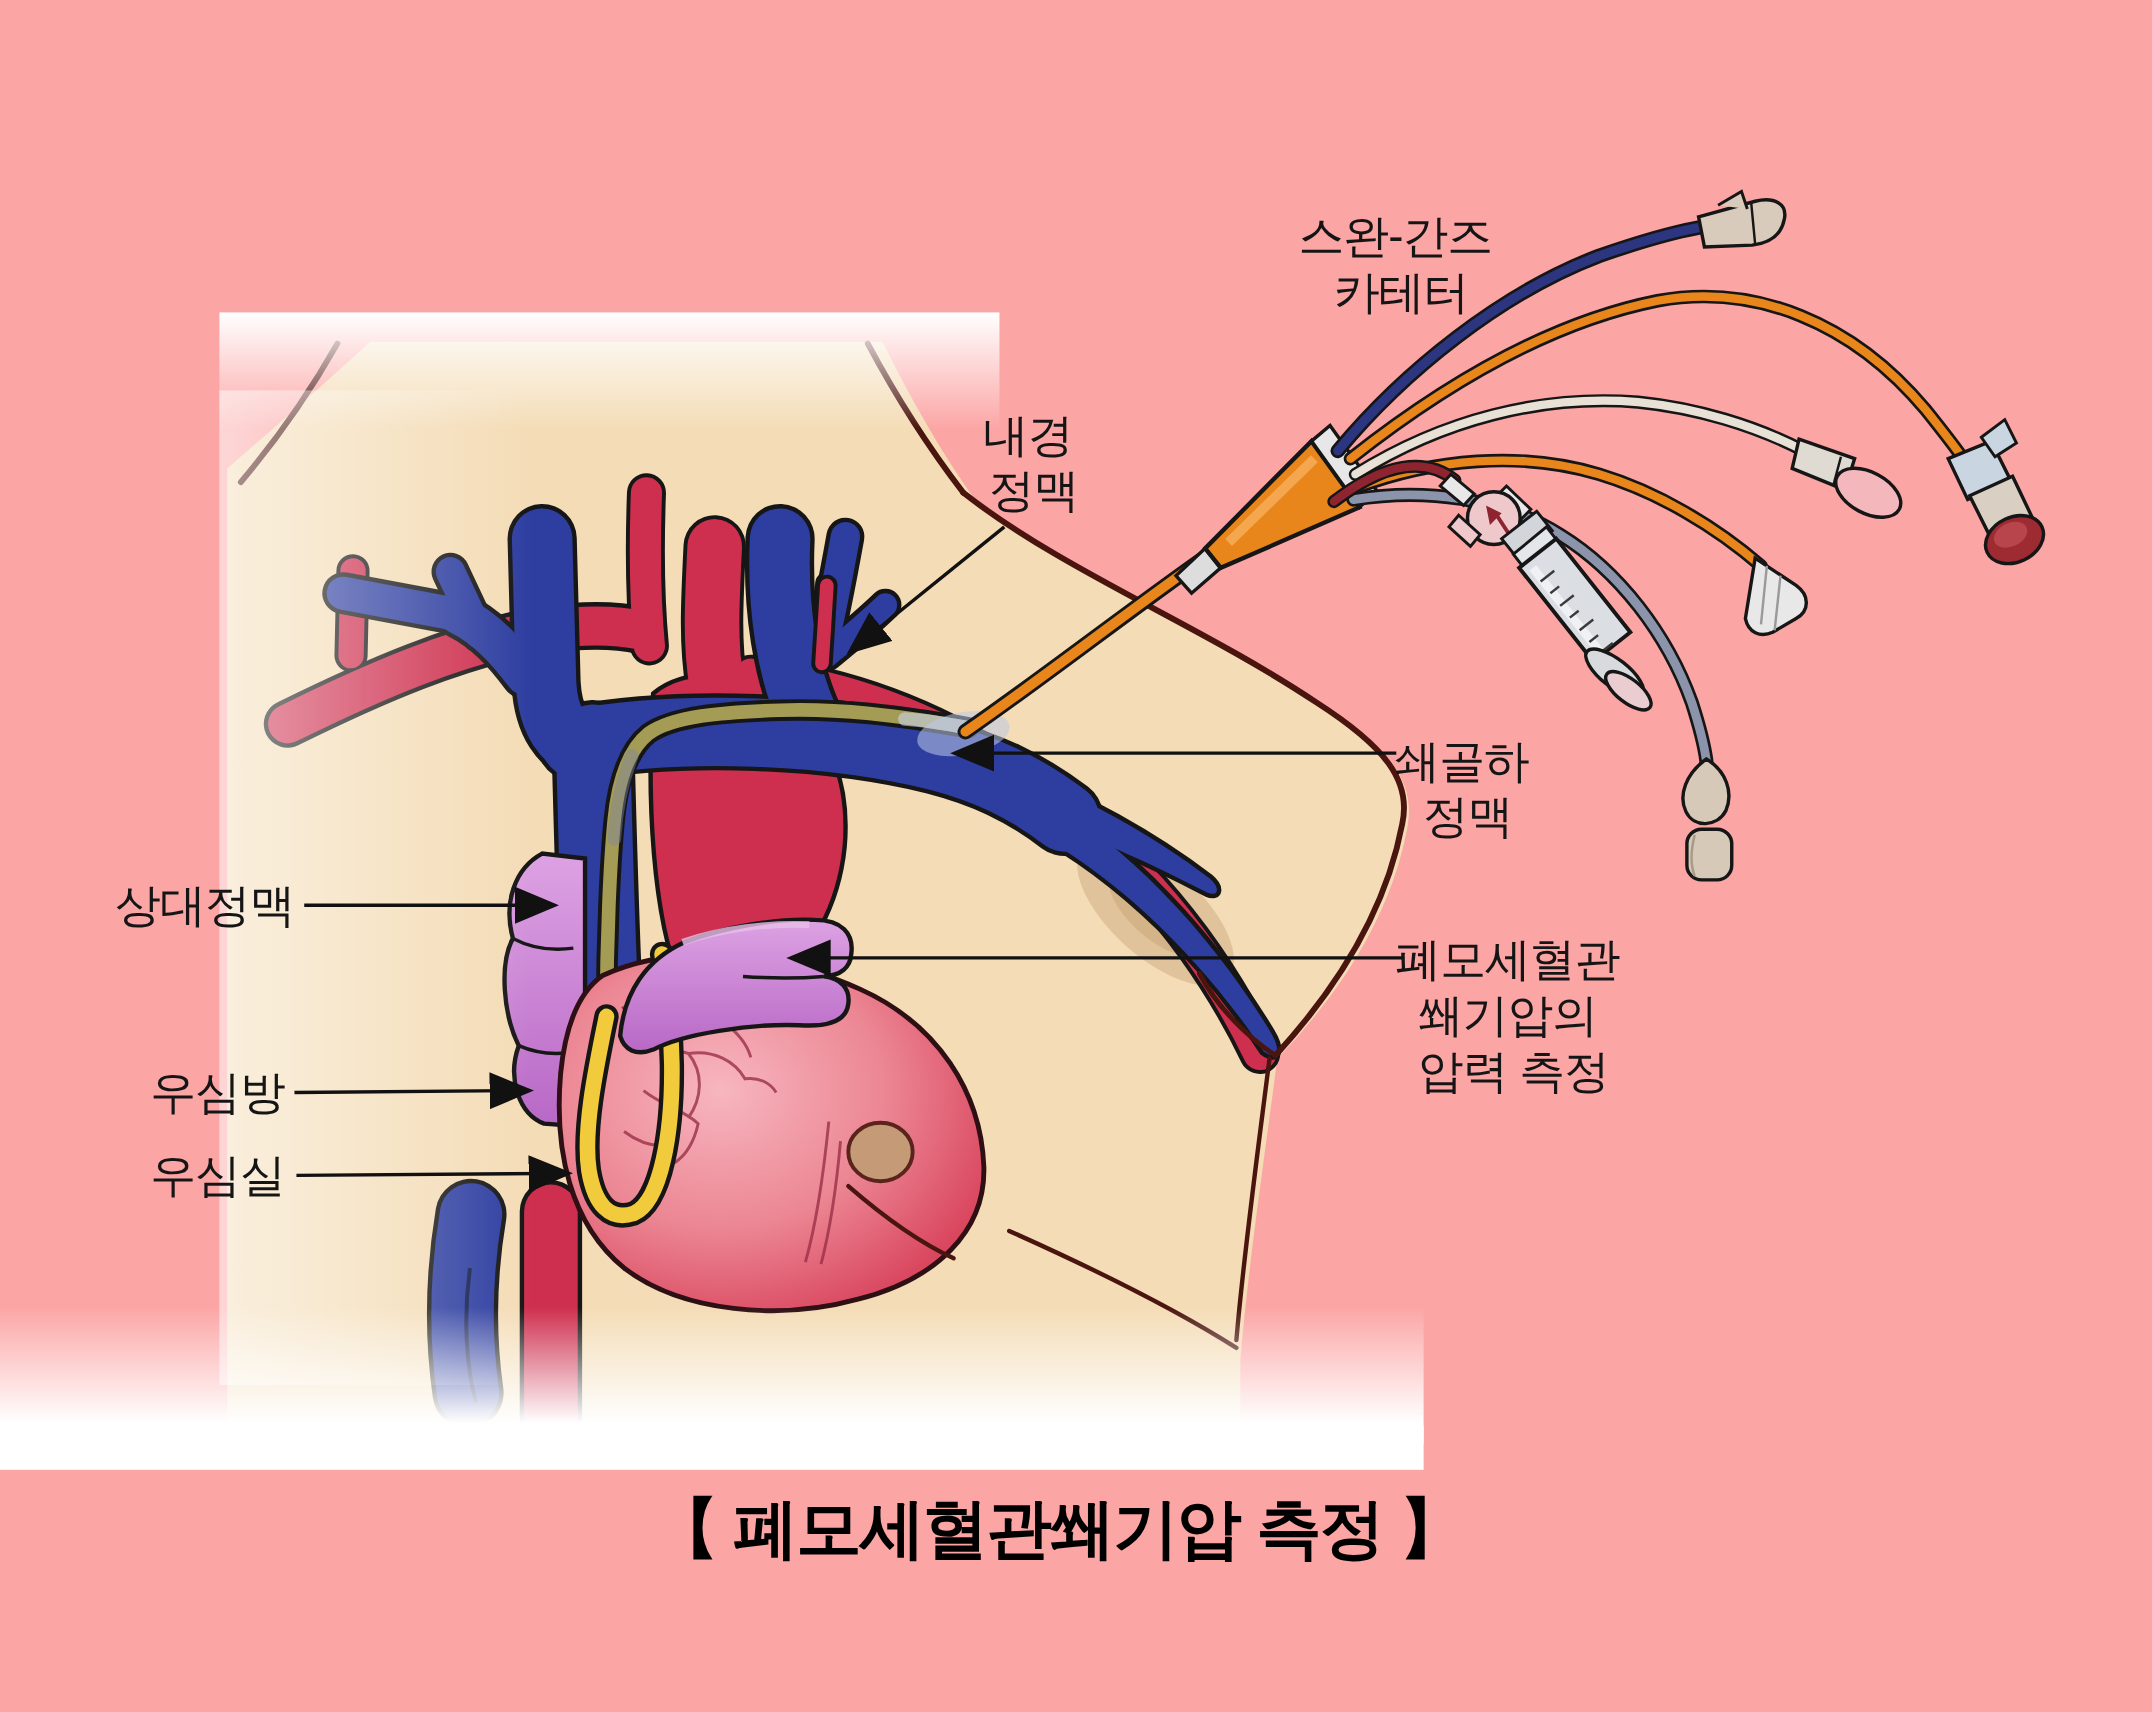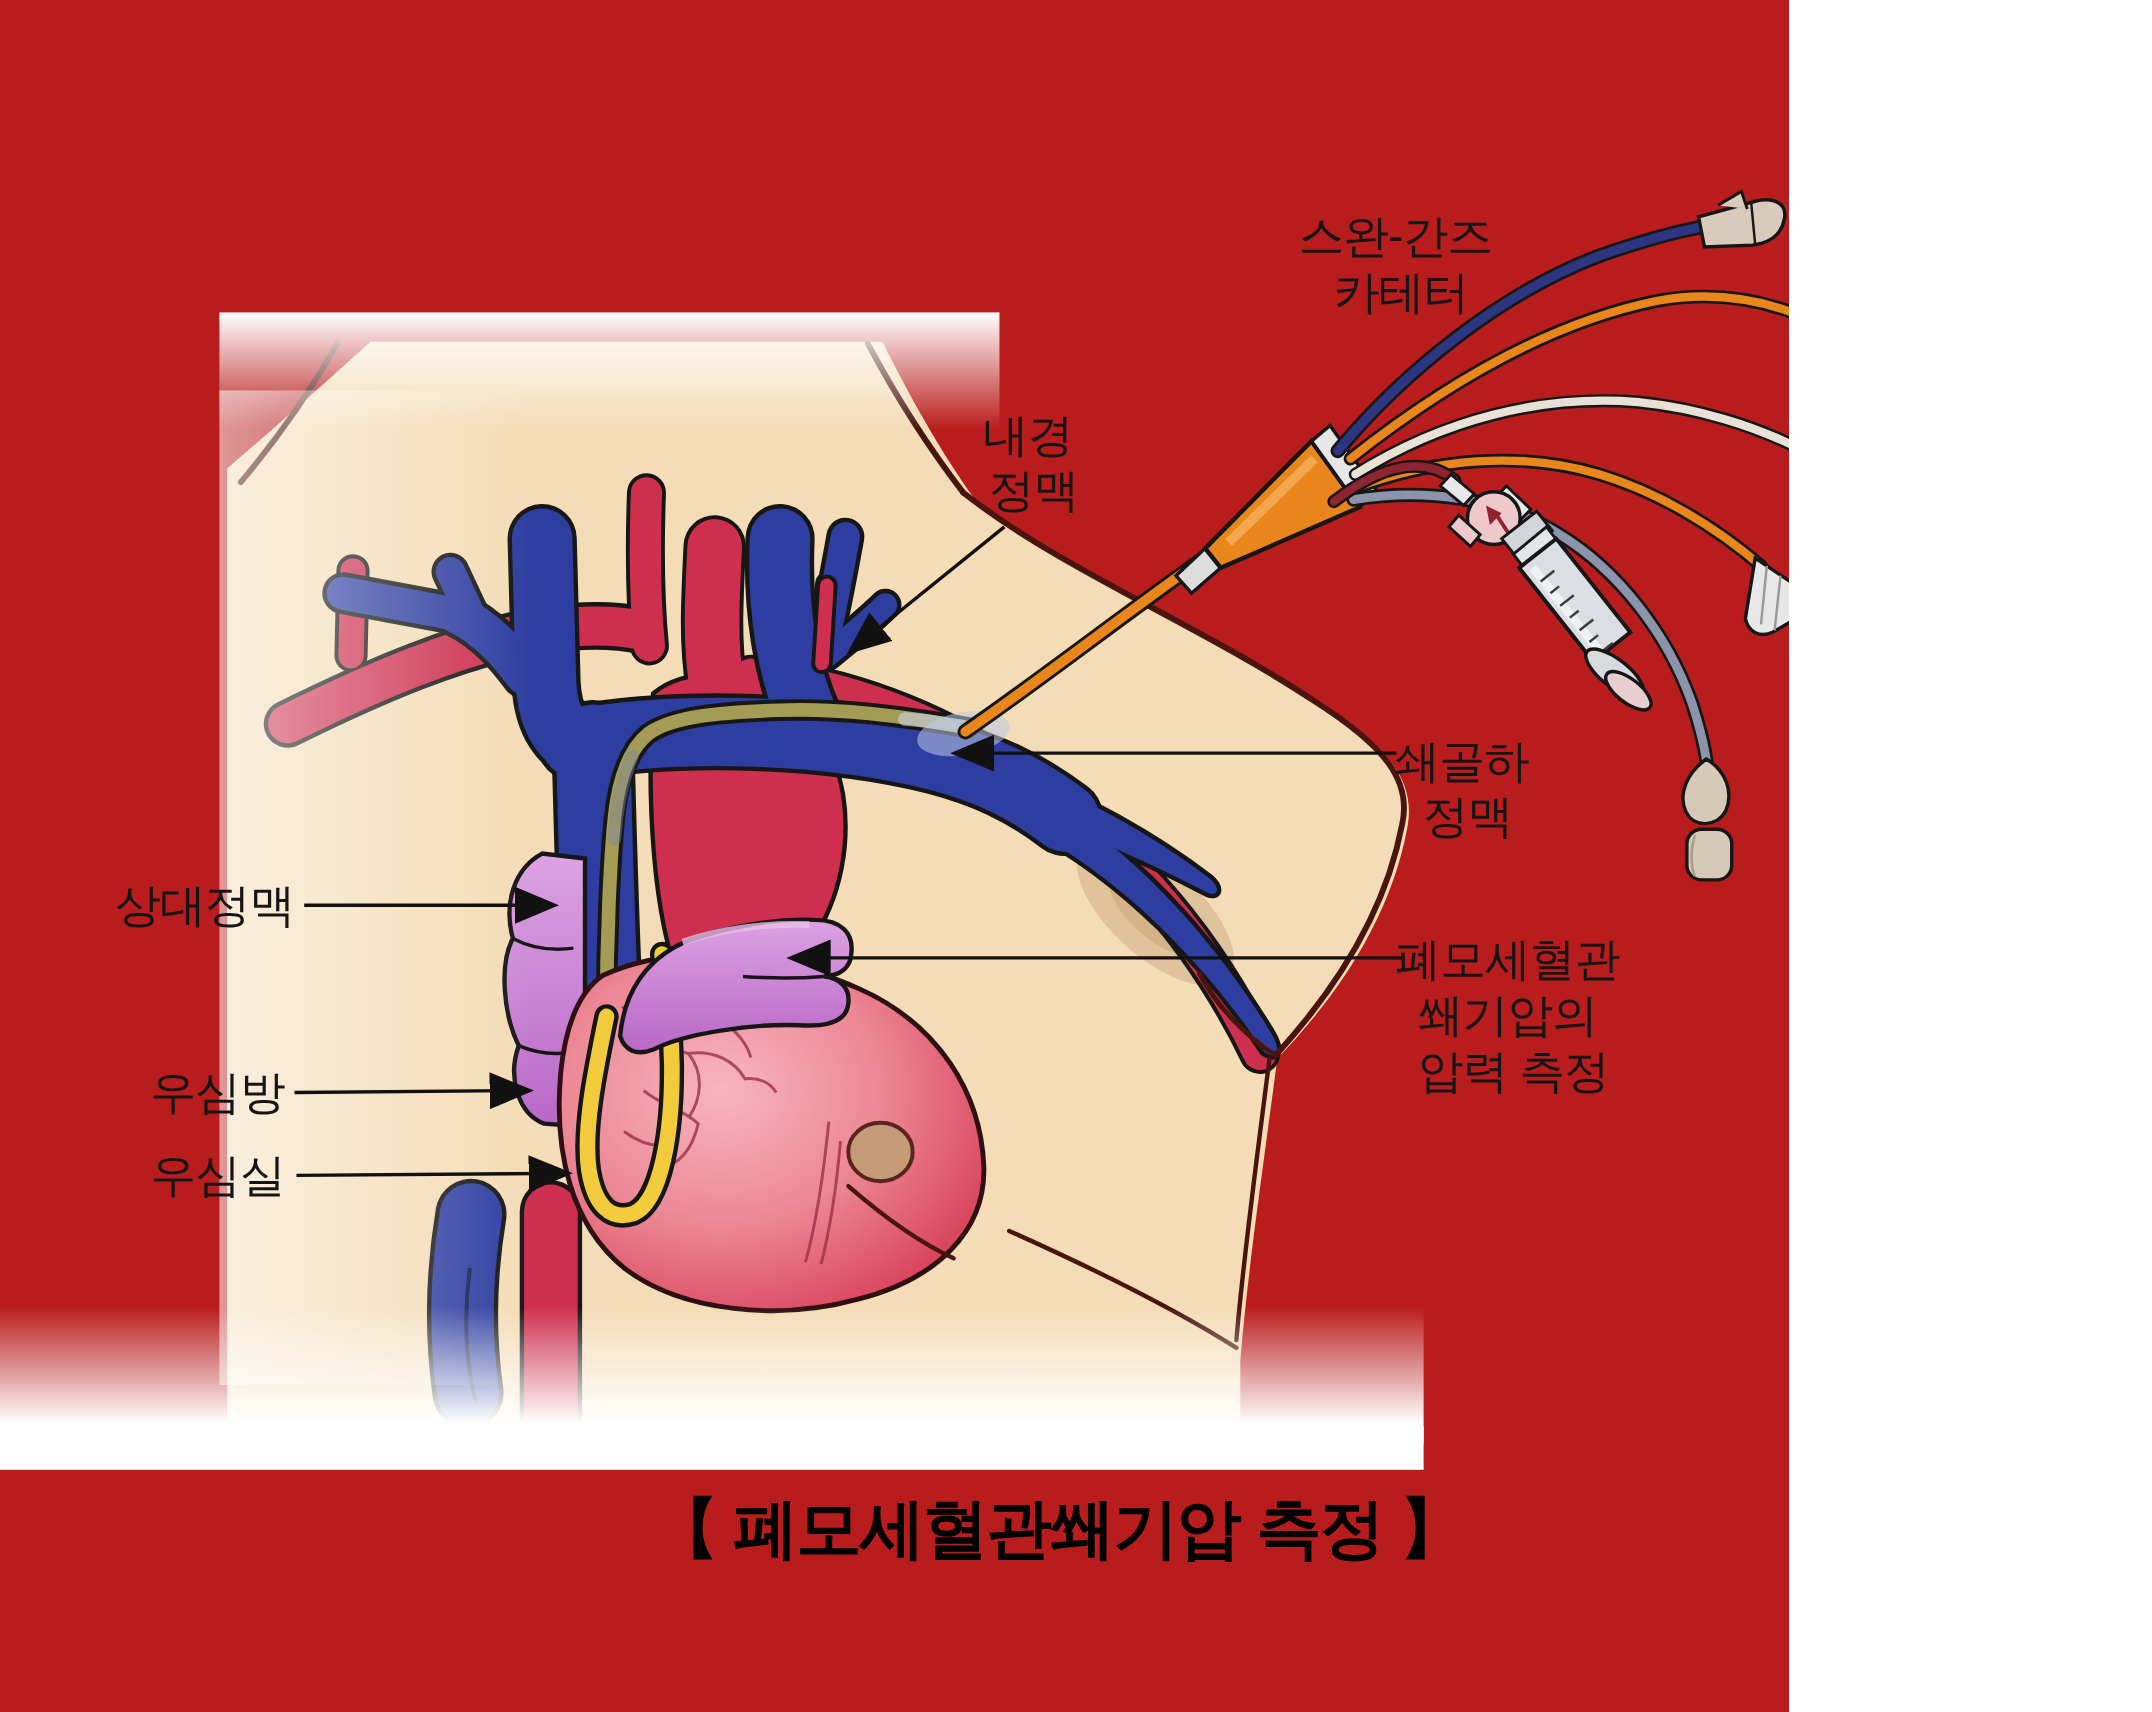--- a/index.html
+++ b/index.html
@@ -1,17 +1,17 @@
 <!DOCTYPE html>
 <html style="--skin: #F4DCB6; --bodyOutline: #4A150F; --vein: #2E3EA0; --artery: #CE2F4E; --purple: #C77CCF; --catheterYellow: #F2CB3D; --olive: #A49B55; --orange: #E8861C; --navy: #2B3580; --slate: #8C94AC; --cream: #E8E2D6; --darkRed: #8E2430; --nipple: #C59B77;"><head>
 <meta charset="utf-8">
 <style>
   html,body{margin:0;padding:0;background:#ffffff;}
   body{font-family:"Liberation Sans", sans-serif;}
-  .stage{position:relative;width:1789px;height:1713px;background:#b91c1c;overflow:hidden;}
+  .stage{position:relative;width:2152px;height:1713px;background:#fca5a5;overflow:hidden;}
   svg{display:block;}
   text{fill:#111;}
   .lbl{font-size:47px;letter-spacing:-1px;fill:#151515;}
   .title{font-size:67px;font-weight:900;letter-spacing:-2px;fill:#000;}
   .f-skin{fill:var(--skin,#F4DCB6);}
   .f-vein{fill:var(--vein,#2E3EA0);}
   .s-vein{stroke:var(--vein,#2E3EA0);}
   .f-artery{fill:var(--artery,#CE2F4E);}
   .s-artery{stroke:var(--artery,#CE2F4E);}
   .s-olive{stroke:var(--olive,#A49B55);}

